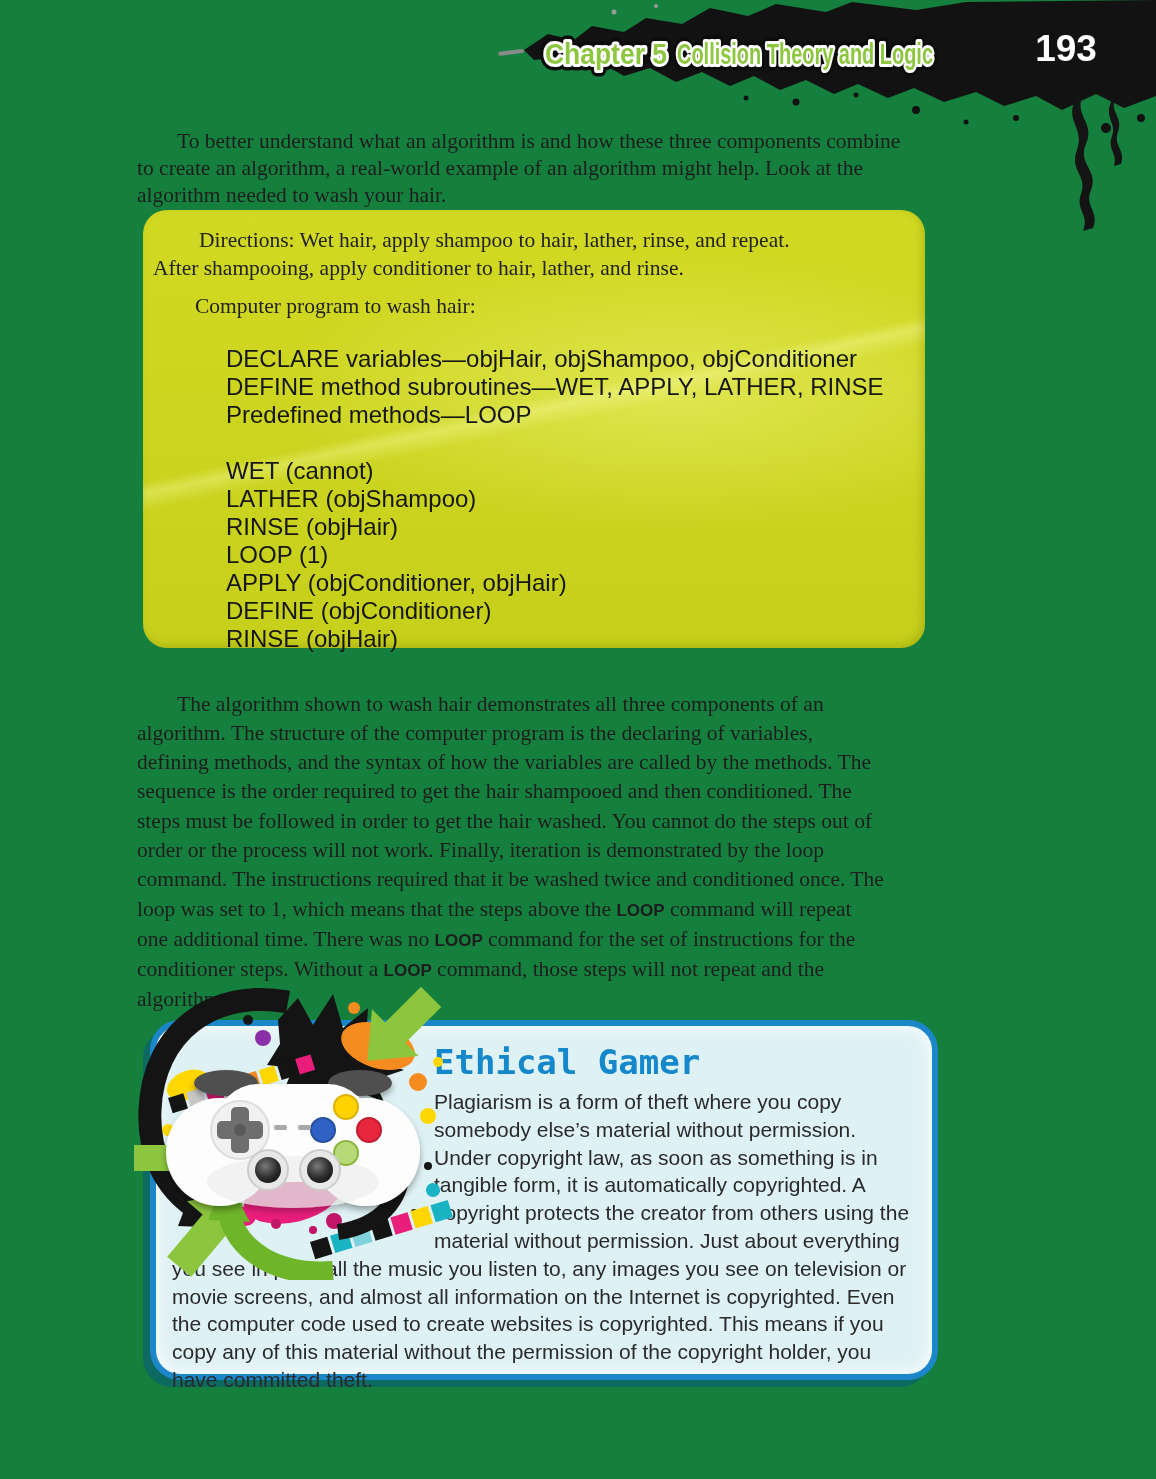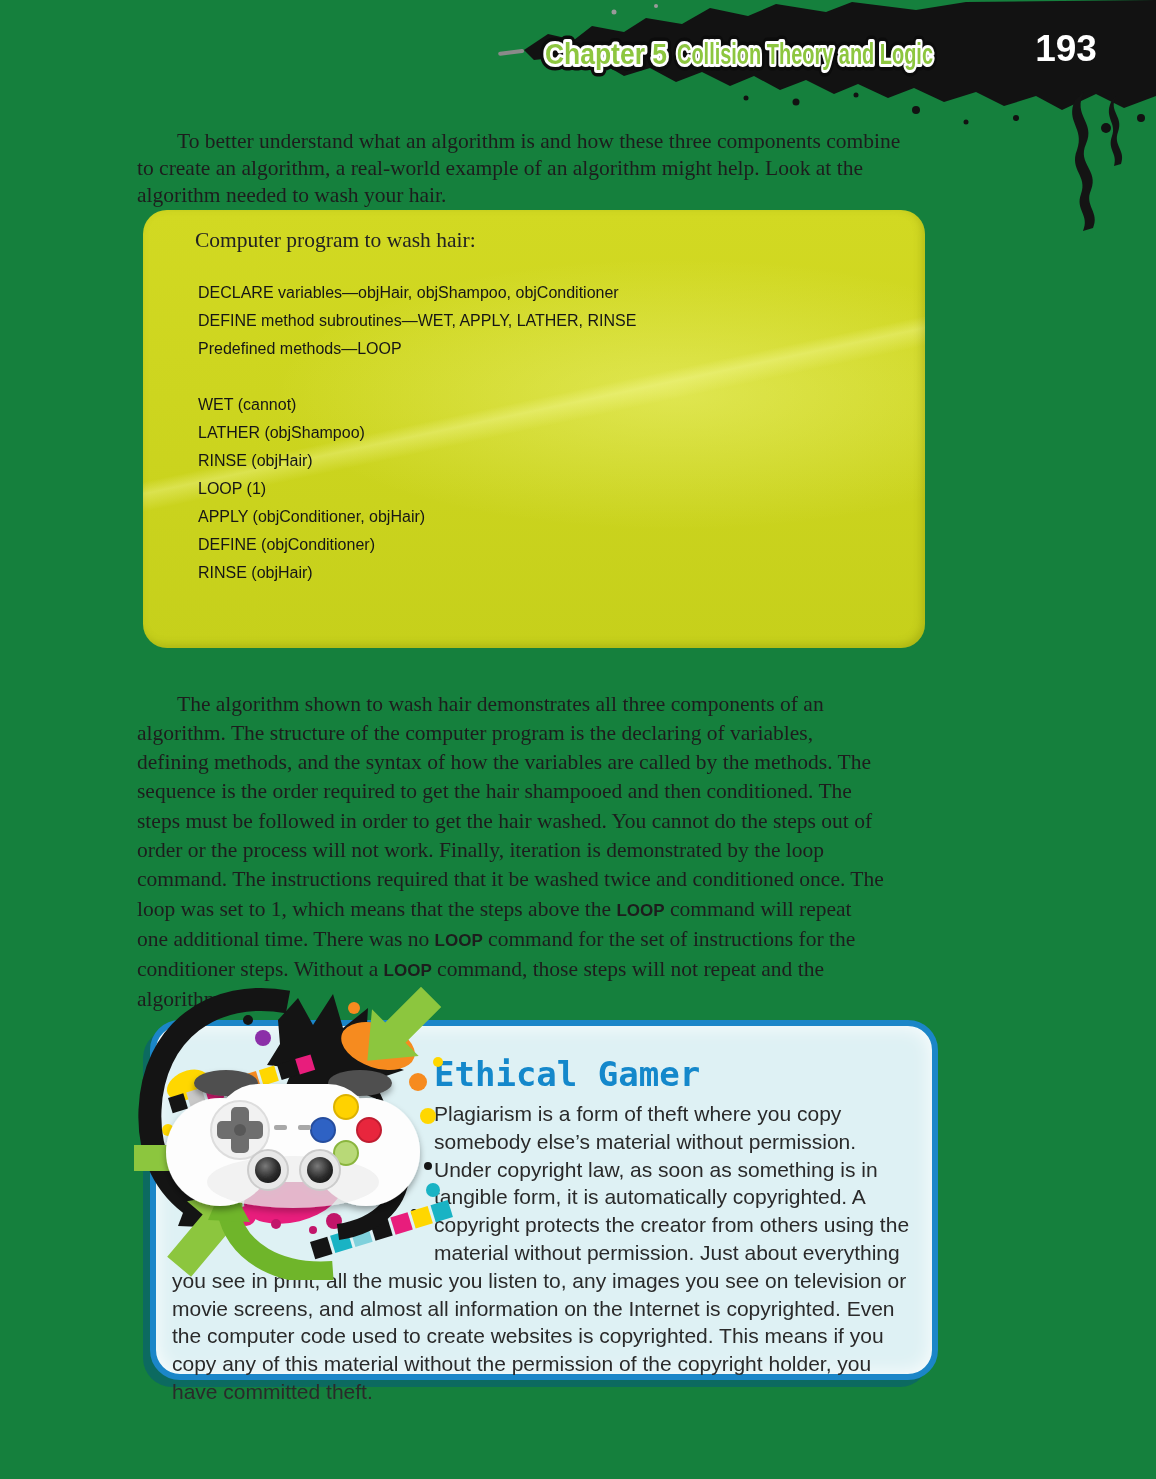--- a/index.html
+++ b/index.html
@@ -26,31 +26,31 @@
   
   .algo-box{position:absolute;left:143px;top:210px;width:782px;height:438px;
         border-radius:24px;z-index:0;
         background:
           linear-gradient(168deg, rgba(255,255,190,0) 45%, rgba(250,255,170,.35) 47%, rgba(255,255,190,0) 50%),
           radial-gradient(620px 210px at 68% 42%, rgba(245,250,140,.45), rgba(245,250,140,0) 65%),
           linear-gradient(180deg, var(--algorithm-box-yellow,#d2d922) 0%, #c6d01b 100%);
         box-shadow: inset -3px -3px 8px rgba(110,120,0,.30);}
   .algo-directions{margin:16px 26px 0 10px;font-size:21.5px;line-height:28px;color:#222;}
   .algo-directions .line1{text-indent:46px;}
-  .algo-heading{margin:16px 0 0 52px;font-size:21.5px;line-height:28px;color:#222;}
-  .code-block{margin:25px 0 0 55px;font-family:"Liberation Sans",sans-serif;
-        font-size:16px;line-height:28px;color:#161616;}
+  .algo-heading{margin:10px 0 0 52px;font-size:21.5px;line-height:28px;color:#222;}
+  .code-block{margin:25px 0 0 83px;font-family:"Liberation Sans",sans-serif;
+        font-size:24px;line-height:28px;color:#161616;}
 
   
   .gamer-box{position:absolute;left:150px;top:1020px;width:788px;height:360px;box-sizing:border-box;
         border:6px solid var(--gamer-box-border,#1b86c8);border-radius:30px;
         background:var(--gamer-box-fill,#def1f4);
         box-shadow:-8px 8px 0 -1px var(--gamer-box-shadow,#0c6a60), inset 0 0 20px rgba(255,255,255,.95);
         z-index:2;}
-  .gamer-content{position:relative;padding:20px 22px 8px 16px;height:100%;box-sizing:border-box;}
+  .gamer-content{position:relative;padding:8px 22px 8px 16px;height:100%;box-sizing:border-box;}
   .gamer-float-spacer{float:left;width:262px;height:216px;}
   .gamer-title{margin:8px 0 6px 0;font-family:"DejaVu Sans Mono",monospace;font-weight:bold;
         font-size:34px;letter-spacing:0;color:var(--gamer-title-blue,#1488cb);}
   .gamer-body{margin:0;font-family:"Liberation Sans",sans-serif;font-size:21px;
         line-height:27.8px;color:#2a2a2a;}
 
   .controller-svg{position:absolute;left:128px;top:980px;width:330px;height:300px;z-index:4;}
 </style>
 </head>
 <body>
@@ -77,20 +77,24 @@
     <text class="chapter-text-outline" x="49" y="64" textLength="122" lengthAdjust="spacingAndGlyphs">Chapter 5</text>
     <text class="chapter-text-fill" x="49" y="64" textLength="122" lengthAdjust="spacingAndGlyphs">Chapter 5</text>
     <text class="chapter-text-outline" x="181" y="64" textLength="256" lengthAdjust="spacingAndGlyphs">Collision Theory and Logic</text>
     <text class="chapter-text-fill" x="181" y="64" textLength="256" lengthAdjust="spacingAndGlyphs">Collision Theory and Logic</text>
   </svg>
   <div class="page-number">193</div>
 
   <p class="para indent" id="intro-para">To better understand what an algorithm is and how these three components combine to create an algorithm, a real-world example of an algorithm might help. Look at the algorithm needed to wash your hair.</p>
 
   <div class="algo-box">
+    <div class="algo-directions">
+      <div class="line1">Directions: Wet hair, apply shampoo to hair, lather, rinse, and repeat.</div>
+      <div class="line2">After shampooing, apply conditioner to hair, lather, and rinse.</div>
+    </div>
     <div class="algo-heading">Computer program to wash hair:</div>
     <div class="code-block">
         <div class="code-line">DECLARE variables—objHair, objShampoo, objConditioner</div>
         <div class="code-line">DEFINE method subroutines—WET, APPLY, LATHER, RINSE</div>
         <div class="code-line">Predefined methods—LOOP</div>
         <div class="code-line">&nbsp;</div>
         <div class="code-line">WET (cannot)</div>
         <div class="code-line">LATHER (objShampoo)</div>
         <div class="code-line">RINSE (objHair)</div>
         <div class="code-line">LOOP (1)</div>

